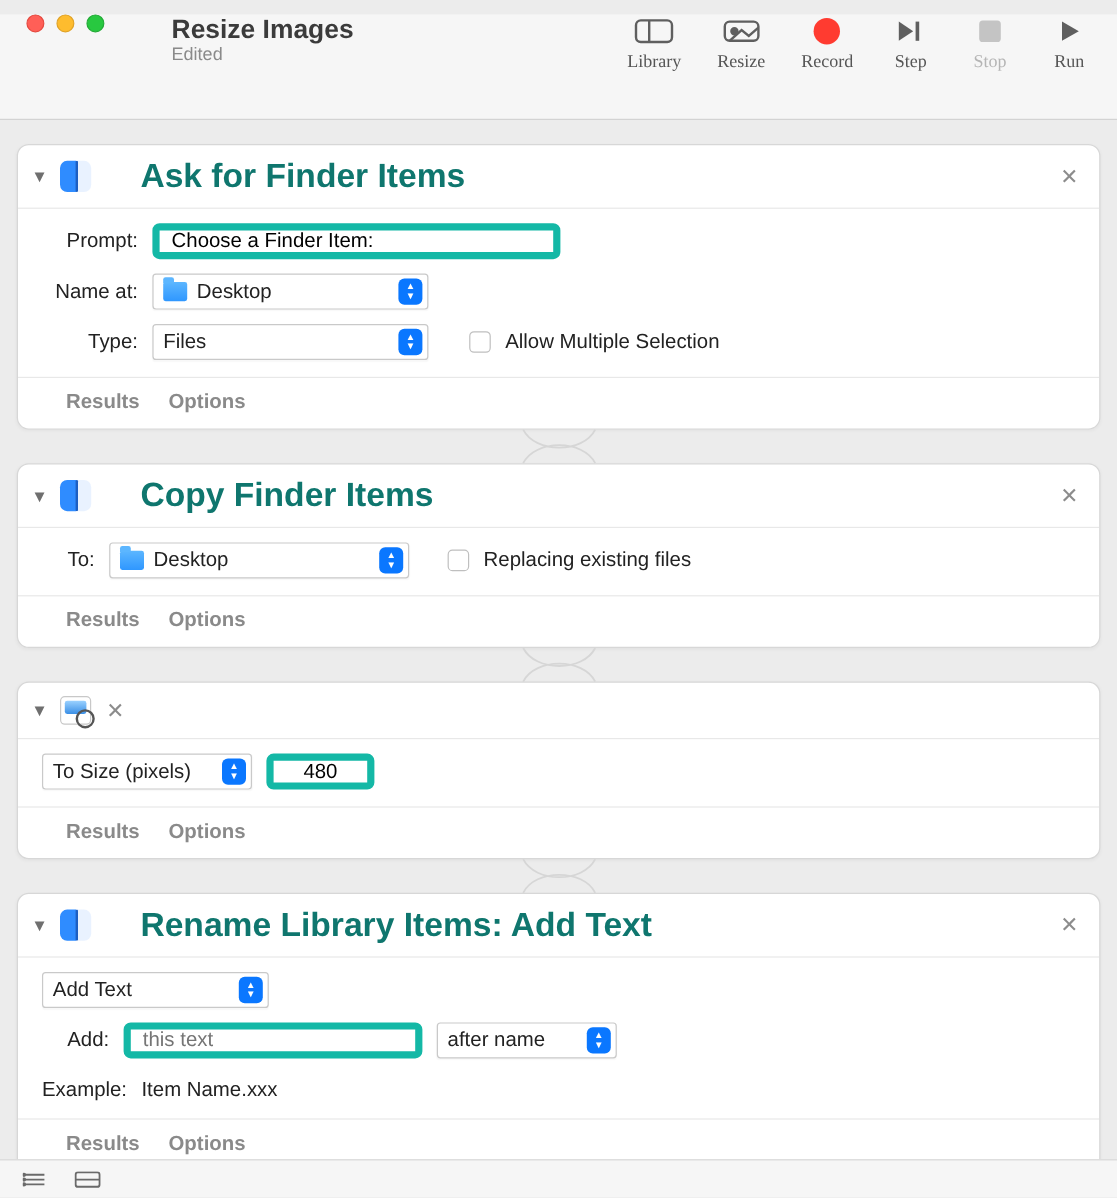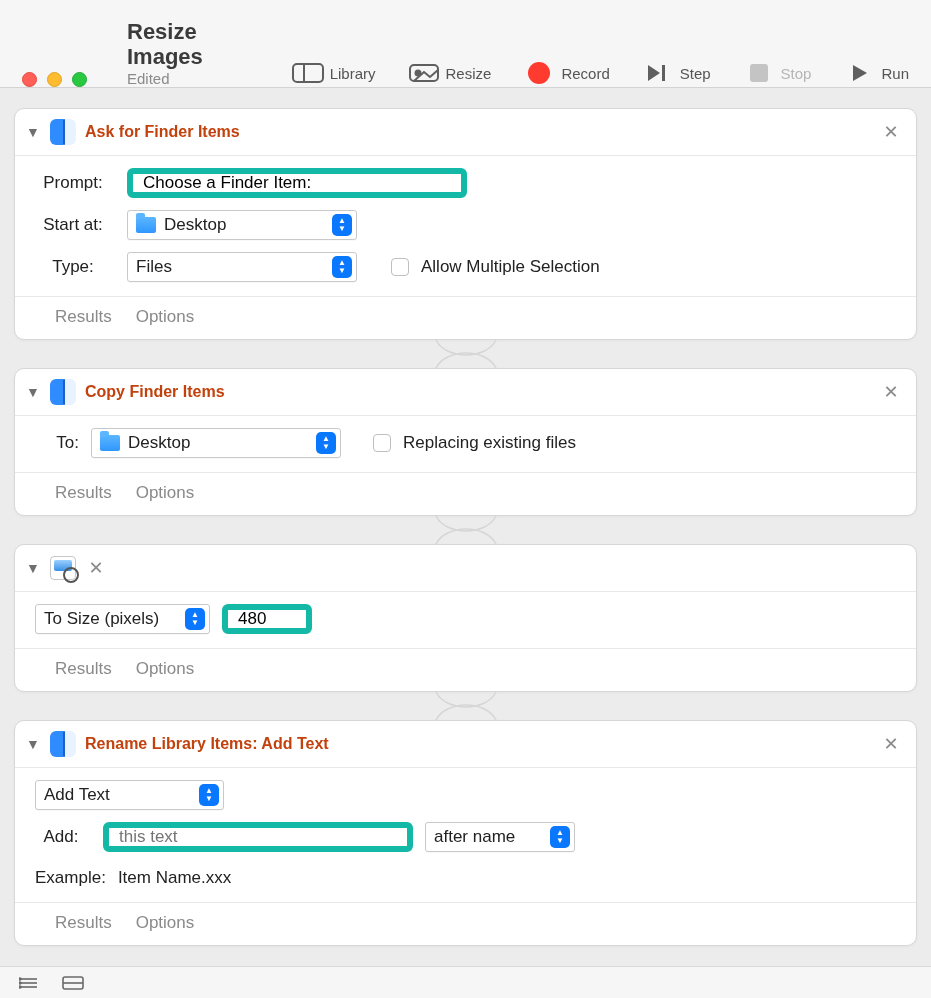--- a/index.html
+++ b/index.html
@@ -13,36 +13,37 @@
     position: relative;
     color: #222;
   }
 
   
   .titlebar {
     height: 88px;
     background: #f6f6f6;
     border-bottom: 1px solid #d3d3d3;
     display: flex;
-    align-items: flex-end;
+    align-items: flex-start;
     padding: 0 22px;
-    gap: 12px;
+    gap: 28px;
+    margin-top: 12px;
   }
   .traffic-lights { display: flex; gap: 10px; }
   .traffic-light { width: 15px; height: 15px; border-radius: 50%; }
   .tl-red    { background: #ff5f57; border: 1px solid #e5493f; }
   .tl-yellow { background: #febc2e; border: 1px solid #e1a326; }
   .tl-green  { background: #28c840; border: 1px solid #23ab37; }
 
   .title-block { margin-left: 28px; line-height: 1.15; }
   .title-main  { font-size: 22px; font-weight: 700; color: #3b3b3b; }
   .title-sub   { font-size: 15px; color: #8a8a8a; }
 
   .toolbar { margin-left: auto; display: flex; gap: 30px; align-items: flex-start; }
-  .tool-btn { display: flex; flex-direction: row; align-items: center; gap: 4px; cursor: pointer; }
+  .tool-btn { display: flex; flex-direction: column; align-items: center; gap: 4px; cursor: pointer; font-family: Liberation Serif, serif; }
   .tool-icon { width: 36px; height: 28px; display: flex; align-items: center; justify-content: center; color: #5f5f5f; }
   .tool-icon.disabled { color: #bdbdbd; }
   .tool-icon.record { color: #ff3b30; }
   .tool-label { font-size: 15px; color: #555; }
 
   .record-dot { width: 22px; height: 22px; border-radius: 50%; background: #ff3b30; }
 
   
   .workflow {
     padding: 20px 14px 0 14px;
@@ -56,44 +57,44 @@
   }
   .action-header {
     display: flex;
     align-items: center;
     gap: 9px;
     padding: 10px 14px 10px 10px;
     border-bottom: 1px solid #e8e8e8;
   }
   .disclosure { color: #6f6f6f; font-size: 14px; width: 16px; text-align: center; }
   .action-icon { width: 26px; height: 26px; display:flex; align-items:center; justify-content:center; }
-  .action-title { font-size: 16px; font-weight: 700; flex: 1; color: #c2410c; }
+  .action-title { font-size: 28px; font-weight: 700; flex: 1; color: #0f766e; margin-left: 32px; }
   .close-x { color: #8c8c8c; font-size: 18px; font-weight: 400; cursor: pointer; width:22px; text-align:center; }
 
   .action-body {
     padding: 12px 16px 14px 16px;
     display: flex;
     flex-direction: column;
     gap: 12px;
   }
   .row { display: flex; align-items: center; gap: 12px; }
-  .row-label { width: 84px; text-align: center; color: #222; font-size: 17px; }
+  .row-label { width: 84px; text-align: right; color: #222; font-size: 17px; }
   .row-label-narrow { width: 48px; text-align: right; }
 
   .text-input {
     border: 6px solid #14b8a6;
     border-radius: 6px;
     padding: 4px 10px;
     font-size: 17px;
     height: 30px;
     background: #fff;
   }
   .text-input.wide { width: 340px; }
-  .text-input.num  { width: 90px; text-align: left; }
-  .text-input.add  { width: 310px; color:#aaa; }
+  .text-input.num  { width: 90px; text-align: center; }
+  .text-input.add  { width: 249px; color:#aaa; }
 
   .mac-select {
     position: relative;
     display: flex;
     align-items: center;
     border: 1px solid #c9c9c9;
     border-radius: 3px;
     height: 30px;
     padding: 0 4px 0 8px;
     background: #fff;
@@ -125,21 +126,21 @@
     width:18px; height:18px; border:1px solid #bfbfbf; border-radius:4px; background:#fff;
   }
   .check-label { font-size:17px; }
 
   .action-footer {
     border-top: 1px solid #e8e8e8;
     padding: 10px 16px 12px 40px;
     display: flex;
     gap: 24px;
     color: #8a8a8a;
-    font-weight: 400;
+    font-weight: 700;
     font-size: 17px;
   }
 
   .connector {
     height: 28px;
     display: flex;
     justify-content: center;
   }
   .connector svg { overflow: visible; }
 
@@ -264,21 +265,21 @@
         </span>
       <span class="action-title">Ask for Finder Items</span>
       <span class="close-x">✕</span>
     </div>
     <div class="action-body">
       <div class="row">
         <span class="row-label">Prompt:</span>
         <input class="text-input wide" value="Choose a Finder Item:" style="">
       </div>
       <div class="row">
-        <span class="row-label">Start at:</span>
+        <span class="row-label">Name at:</span>
         <div class="mac-select" style="width:230px">
           <span class="folder-glyph"></span>
           <span class="sel-text">Desktop</span>
           <span class="stepper"></span>
         </div>
       </div>
       <div class="row">
         <span class="row-label">Type:</span>
         <div class="mac-select" style="width:230px">
           <span class="sel-text">Files</span>

